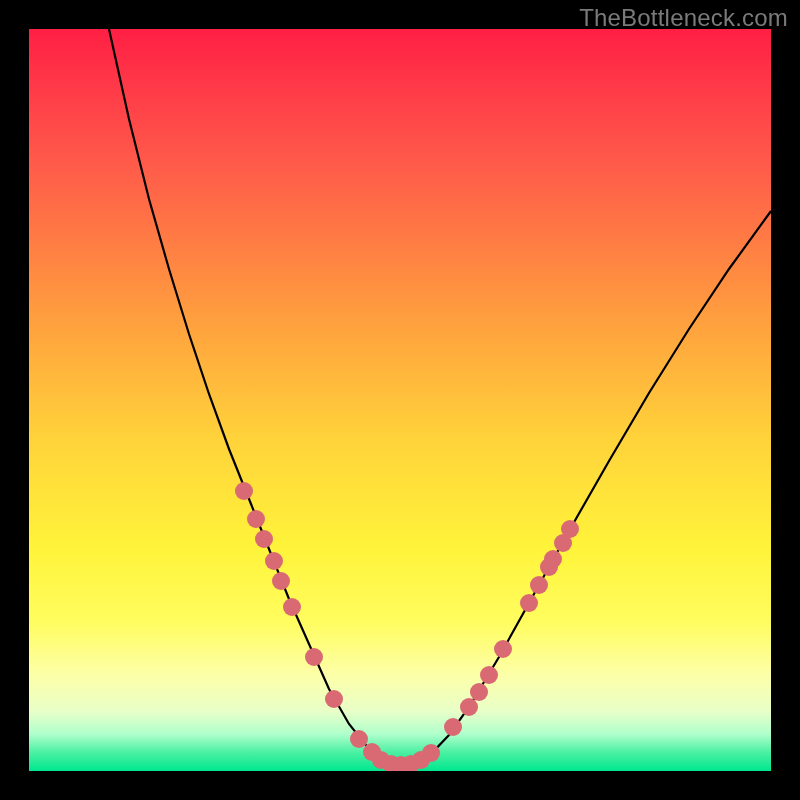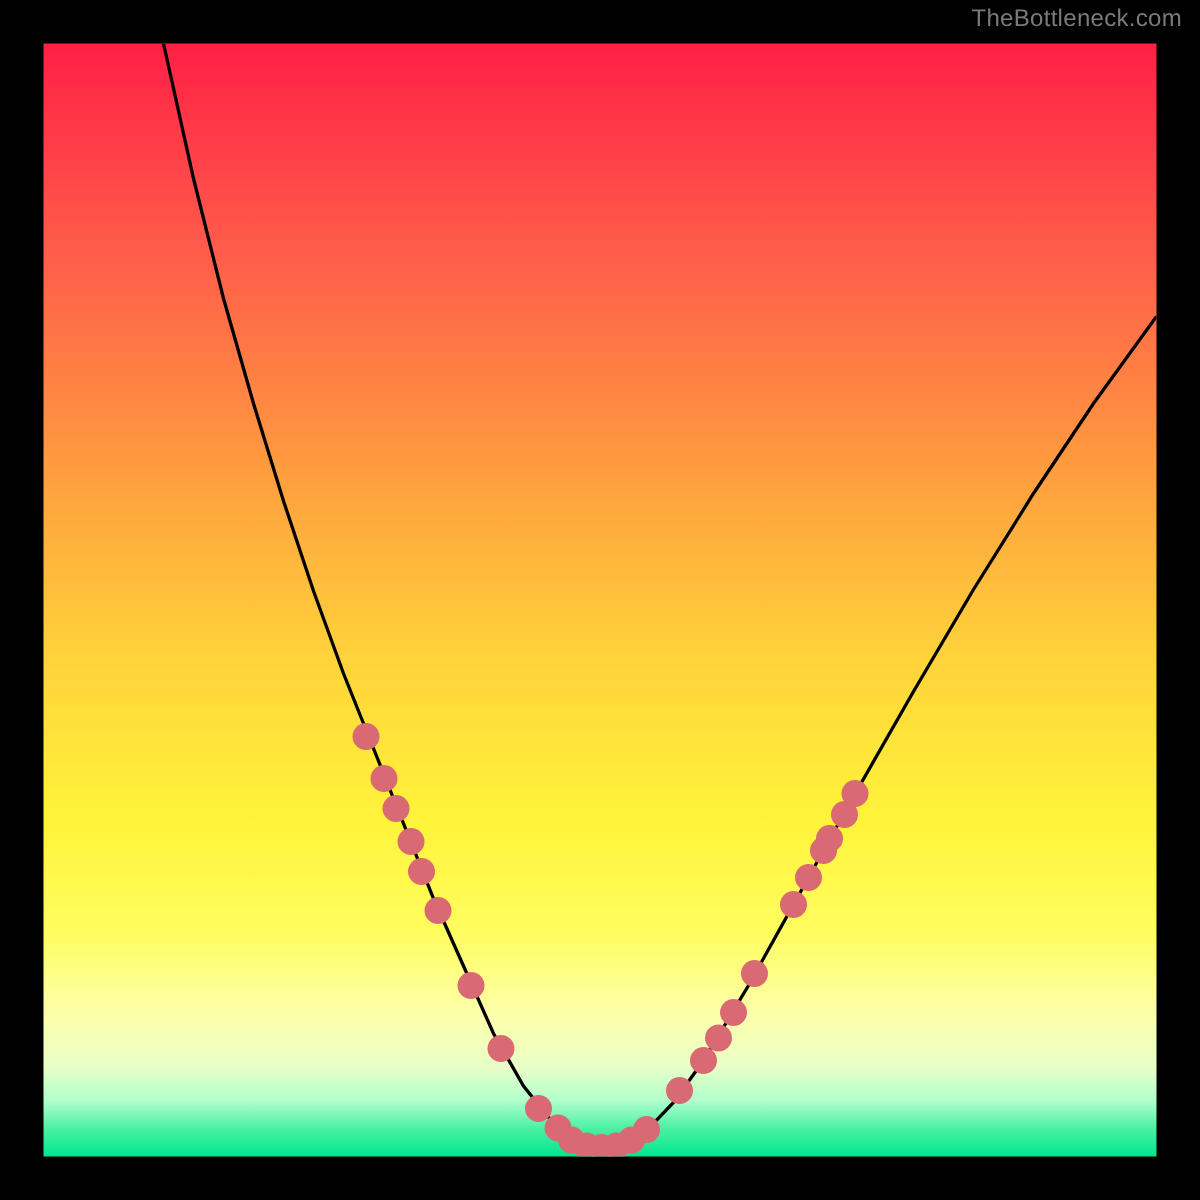--- a/index.html
+++ b/index.html
@@ -30,21 +30,21 @@
       #e8ffc8 92%,
       #b0ffcc 95%,
       #4bf0a2 97.5%,
       #00e78f 100%);
   }
   .watermark {
     position: absolute;
     top: 4px;
     right: 12px;
     color: #7a7a7a;
-    font-size: 16px;
+    font-size: 24px;
     letter-spacing: 0.2px;
     font-weight: 400;
     user-select: none;
   }
   svg.curve {
     position: absolute;
     left: 0;
     top: 0;
     width: 742px;
     height: 742px;

